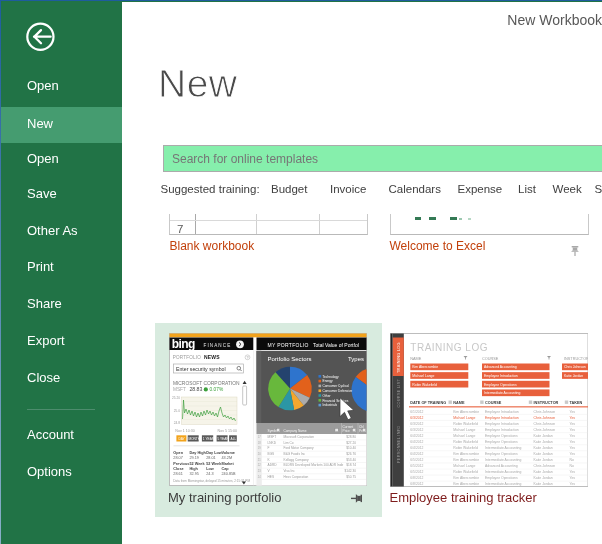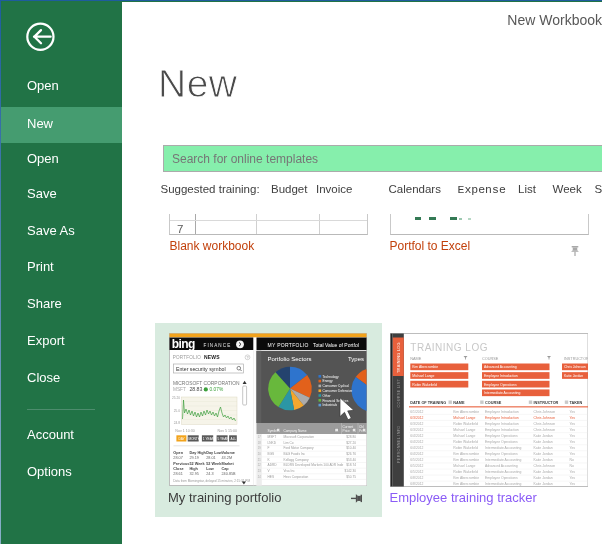--- a/index.html
+++ b/index.html
@@ -17,43 +17,43 @@
 <div class="abs" style="left:1px;top:1px;width:121px;height:543px;background:#217346;"></div>
 <div class="abs" style="left:1px;top:107px;width:121px;height:36px;background:#459c70;"></div>
 <svg class="abs" style="left:25.5px;top:21.5px;" width="30" height="30" viewBox="0 0 30 30">
   <circle cx="14.4" cy="14.7" r="13.1" fill="none" stroke="#fff" stroke-width="2.2"></circle>
   <path d="M8 14.7 L24.6 14.7 M8.2 14.9 L15 8.1 M8.2 14.5 L15 21.3" fill="none" stroke="#fff" stroke-width="2.3" stroke-linecap="round"></path>
 </svg>
 <div class="abs sbtxt" style="left:27px;top:78.5px;">Open</div>
 <div class="abs sbtxt" style="left:27px;top:116.5px;">New</div>
 <div class="abs sbtxt" style="left:27px;top:152px;">Open</div>
 <div class="abs sbtxt" style="left:27px;top:187px;">Save</div>
-<div class="abs sbtxt" style="left:27px;top:223.5px;">Save As</div>
+<div class="abs sbtxt" style="left:27px;top:223.5px;">Other As</div>
 <div class="abs sbtxt" style="left:27px;top:260px;">Print</div>
 <div class="abs sbtxt" style="left:27px;top:297px;">Share</div>
 <div class="abs sbtxt" style="left:27px;top:334px;">Export</div>
 <div class="abs sbtxt" style="left:27px;top:371px;">Close</div>
 <div class="abs" style="left:27px;top:409px;width:68px;height:1px;background:#4d8c6d;"></div>
 <div class="abs sbtxt" style="left:27px;top:427.5px;">Account</div>
 <div class="abs sbtxt" style="left:27px;top:465px;">Options</div>
 <style>.sbtxt{color:#fff;font-size:13px;line-height:14px;}</style>
 
 <div class="abs" style="right:0;top:11.5px;font-size:14px;color:#585858;white-space:nowrap;">New Workbook</div>
 
 <div class="abs" style="left:158px;top:62px;font-size:39px;font-weight:400;color:#4a4a4a;letter-spacing:0.5px;-webkit-text-stroke:0.9px #fff;">New</div>
 
 <div class="abs" style="left:163px;top:145px;width:439px;height:25px;border:1px solid #ababab;border-right:none;background:#86efac;">
   <div style="margin:6px 0 0 8px;font-size:12px;color:#767676;">Search for online templates</div>
 </div>
 
 <div class="abs sug" style="left:160.5px;">Suggested training:</div>
 <div class="abs sug" style="left:271px;">Budget</div>
-<div class="abs sug" style="left:316px;">Invoice</div>
+<div class="abs sug" style="left:330px;">Invoice</div>
 <div class="abs sug" style="left:388.5px;">Calendars</div>
-<div class="abs sug" style="left:457.5px;font-family:Liberation Mono, monospace;">Expense</div>
+<div class="abs sug" style="left:457.5px;">Expense</div>
 <div class="abs sug" style="left:518px;">List</div>
 <div class="abs sug" style="left:552.5px;">Week</div>
 <div class="abs sug" style="left:594.5px;">Schedule</div>
 <style>.sug{top:183px;font-size:11.5px;color:#404040;white-space:nowrap;}</style>
 
 <div class="abs" style="left:169px;top:214px;width:197px;height:19.5px;background:#fff;border:1px solid #c9c9c9;border-top:none;border-bottom:1.5px solid #b9b9b9;">
   <div class="abs" style="left:25px;top:0;width:1px;height:19.5px;background:#a9a9a9;"></div>
   <div class="abs" style="left:86px;top:0;width:1px;height:19.5px;background:#d0d0d0;"></div>
   <div class="abs" style="left:149px;top:0;width:1px;height:19.5px;background:#d0d0d0;"></div>
   <div class="abs" style="left:0;top:5.5px;width:197px;height:1px;background:#d9d9d9;"></div>
@@ -61,21 +61,21 @@
 </div>
 <div class="abs lbl1" style="left:169.5px;">Blank workbook</div>
 
 <div class="abs" style="left:389.5px;top:214px;width:197px;height:19.5px;background:#fff;border:1px solid #c9c9c9;border-top:none;border-bottom:1.5px solid #b9b9b9;">
   <div class="abs" style="left:24px;top:3px;width:6.5px;height:3px;background:#347a55;"></div>
   <div class="abs" style="left:38px;top:3px;width:7.5px;height:3px;background:#347a55;"></div>
   <div class="abs" style="left:59px;top:3px;width:7px;height:3px;background:#347a55;"></div>
   <div class="abs" style="left:68px;top:3.5px;width:3.5px;height:2px;background:#9cc8b0;"></div>
   <div class="abs" style="left:77px;top:3.5px;width:3.5px;height:2px;background:#b7d8c5;"></div>
 </div>
-<div class="abs lbl1" style="left:389.5px;">Portfol to Excel</div>
+<div class="abs lbl1" style="left:389.5px;">Welcome to Excel</div>
 <style>.lbl1{top:239px;font-size:12px;color:#c2410c;}</style>
 <svg class="abs" style="left:571px;top:246px;" width="8" height="10" viewBox="0 0 7.6 9.7">
   <g fill="#a9a9a9">
     <rect x="0.6" y="0" width="6.4" height="1.4"></rect>
     <rect x="1.6" y="1.4" width="4.4" height="2.7"></rect>
     <polygon points="0,5.5 1.6,4.1 6,4.1 7.6,5.5"></polygon>
     <rect x="3.2" y="5.5" width="1.2" height="4.2"></rect>
   </g>
 </svg>
 
@@ -438,13 +438,13 @@
         <text x="20.3" y="152.34">6/8/2012</text>
         <text x="63.3" y="152.34">Kim Abercrombie</text>
         <text x="95" y="152.34">Intermediate Accounting</text>
         <text x="143.5" y="152.34">Katie Jordan</text>
         <text x="179.5" y="152.34">Yes</text>
       </g>
       <line x1="19" y1="154.24" x2="197.5" y2="154.24" stroke="#ececec" stroke-width="0.4"></line>
     </g>
 </svg>
 
-<div class="abs" style="left:389.5px;top:490px;font-size:13px;color:#8b5cf6;">Employee training tracker</div>
+<div class="abs" style="left:389.5px;top:490px;font-size:13px;color:#7f1d1d;">Employee training tracker</div>
 
 </body></html>

